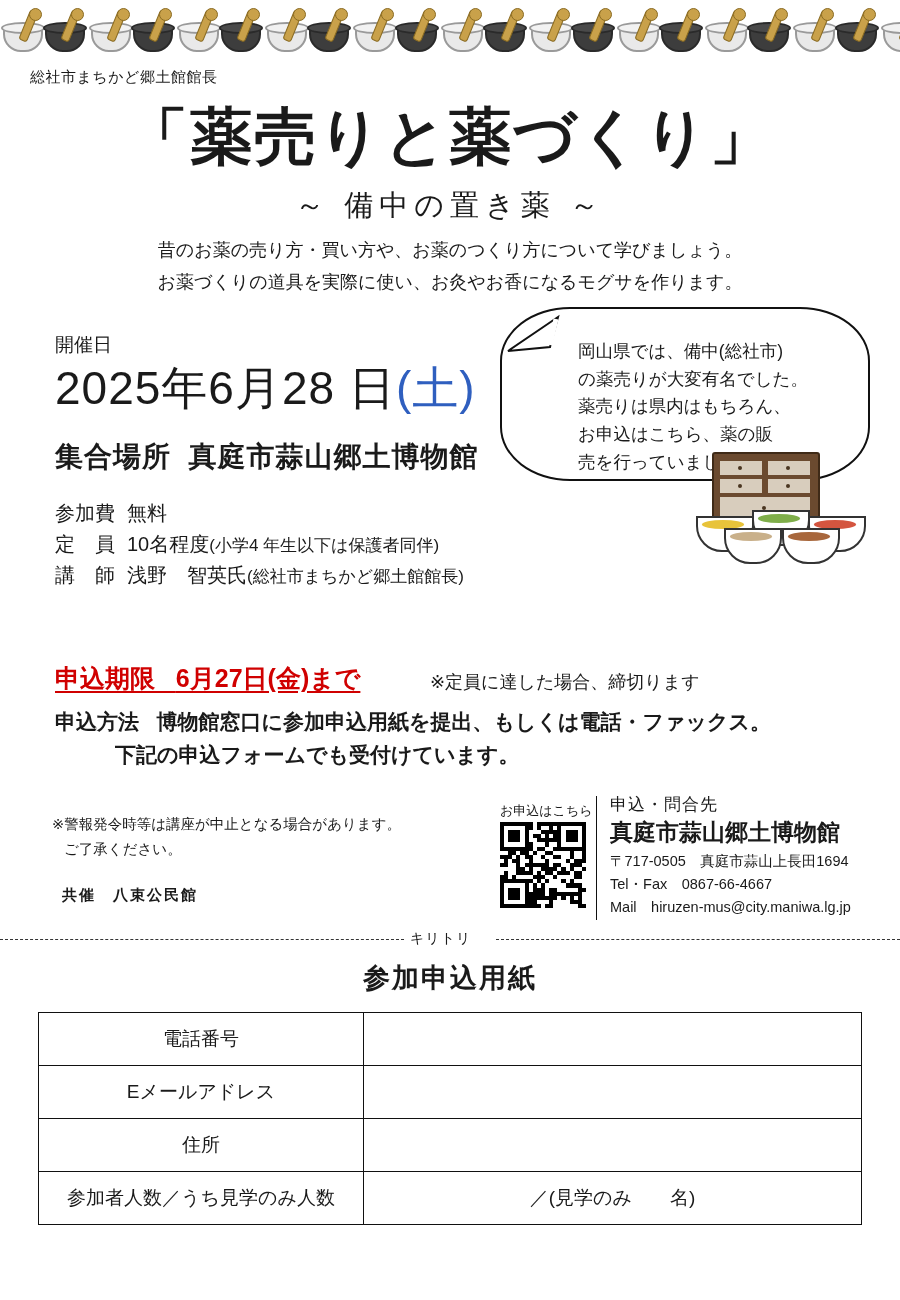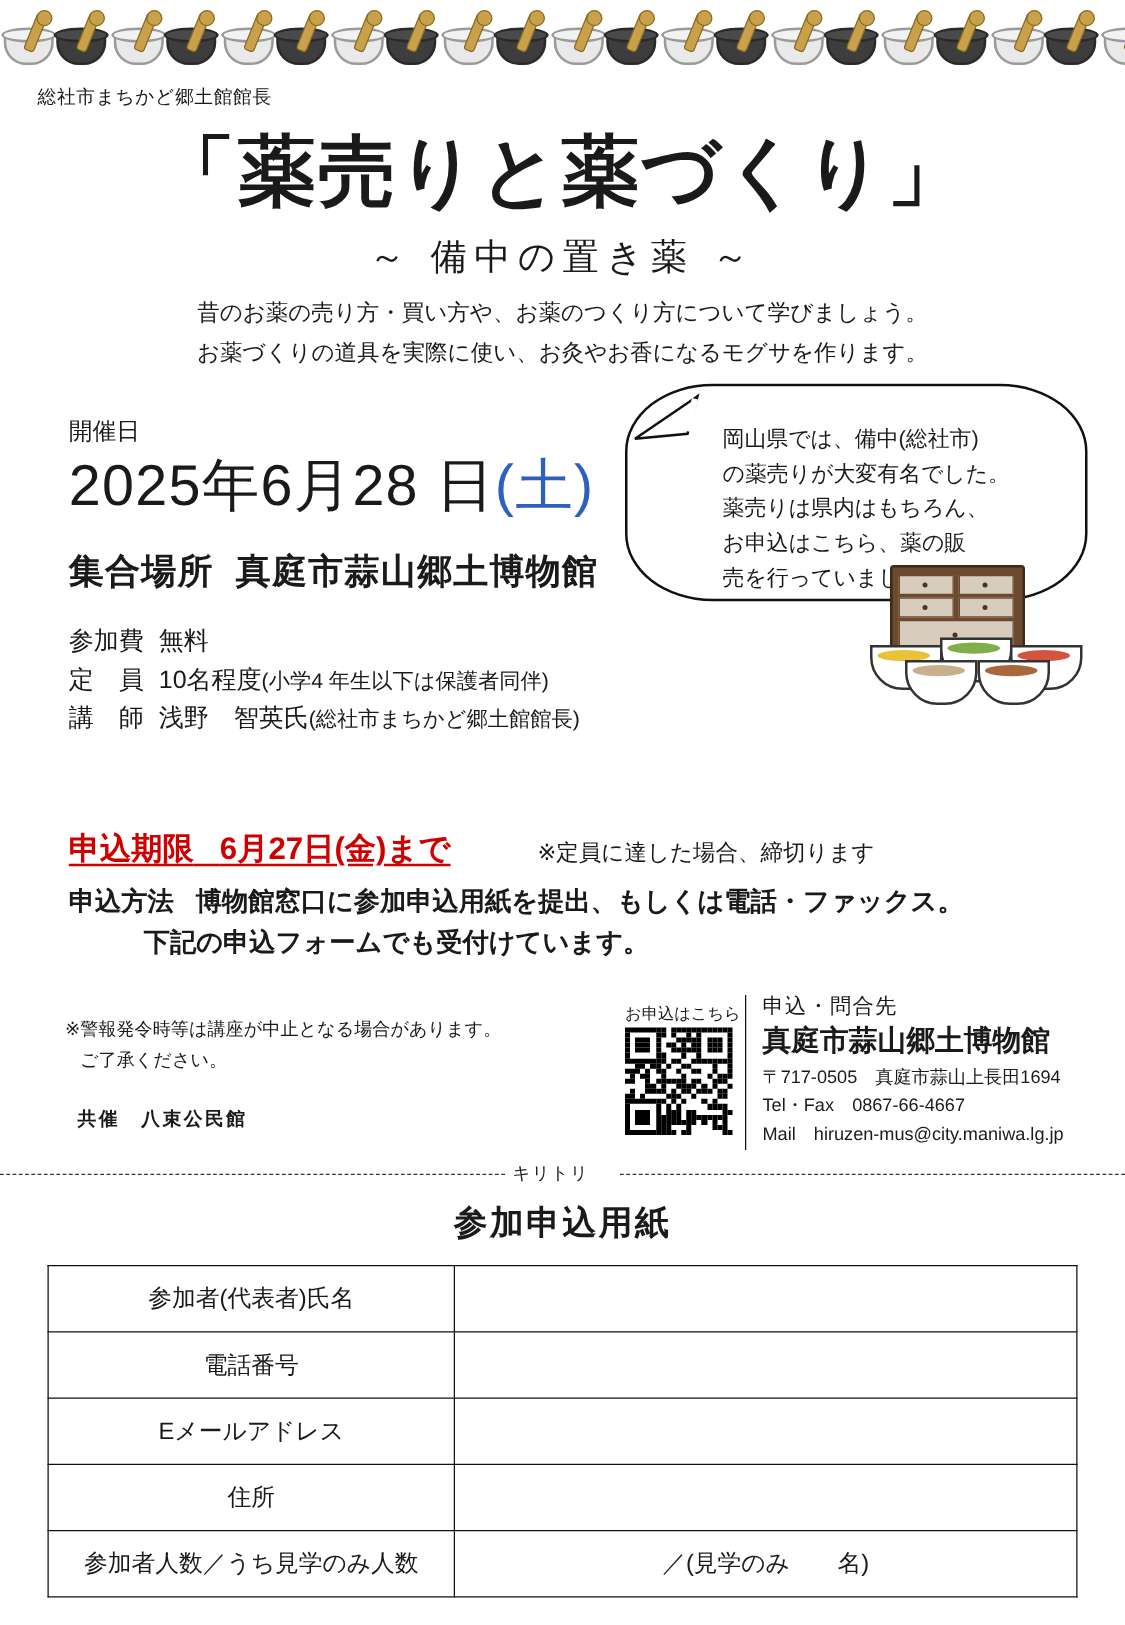--- a/index.html
+++ b/index.html
@@ -886,24 +886,20 @@
 <div class="cutline">
   <div class="cut-dash cut-left"></div>
   <div class="cut-scissors">キリトリ</div>
   <div class="cut-dash cut-right"></div>
 </div>
 
 <div class="form-title">参加申込用紙</div>
 <table class="form">
   <tbody>
     <tr>
-      <td class="k">参加者(代表者)氏名</td>
-      <td class="v"></td>
-    </tr>
-    <tr>
       <td class="k">電話番号</td>
       <td class="v"></td>
     </tr>
     <tr>
       <td class="k">Eメールアドレス</td>
       <td class="v"></td>
     </tr>
     <tr>
       <td class="k">住所</td>
       <td class="v"></td>

